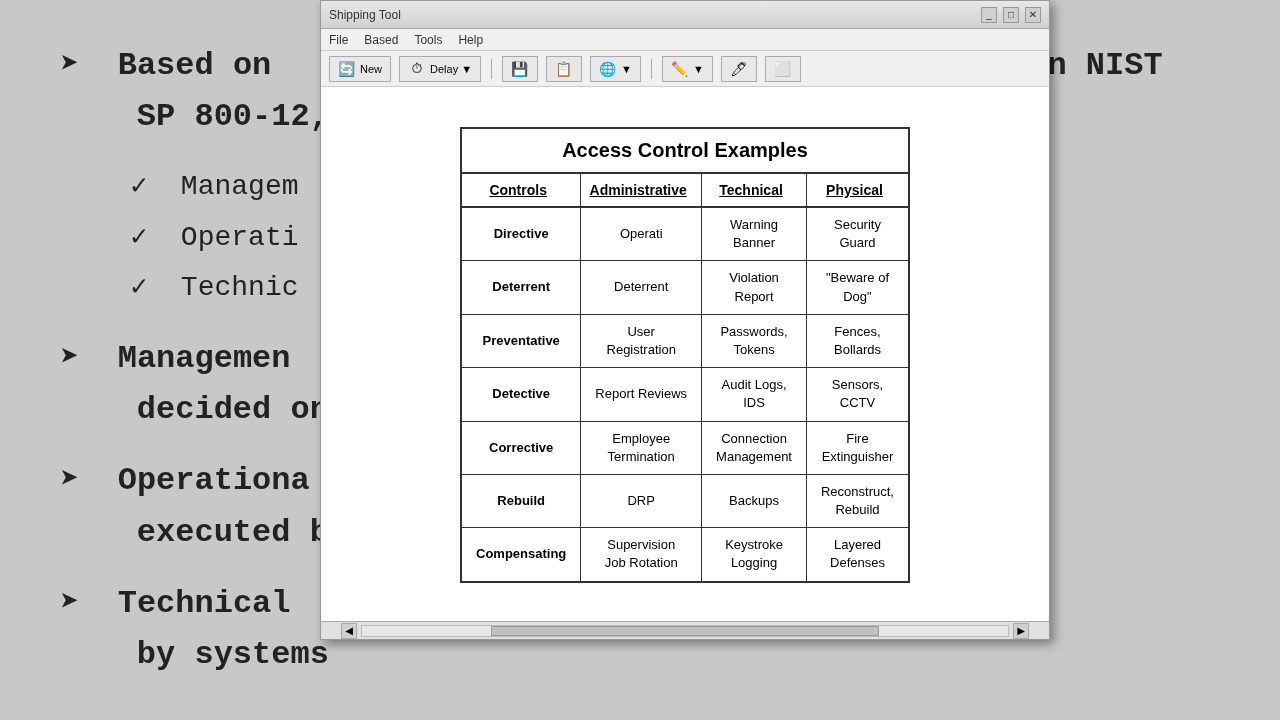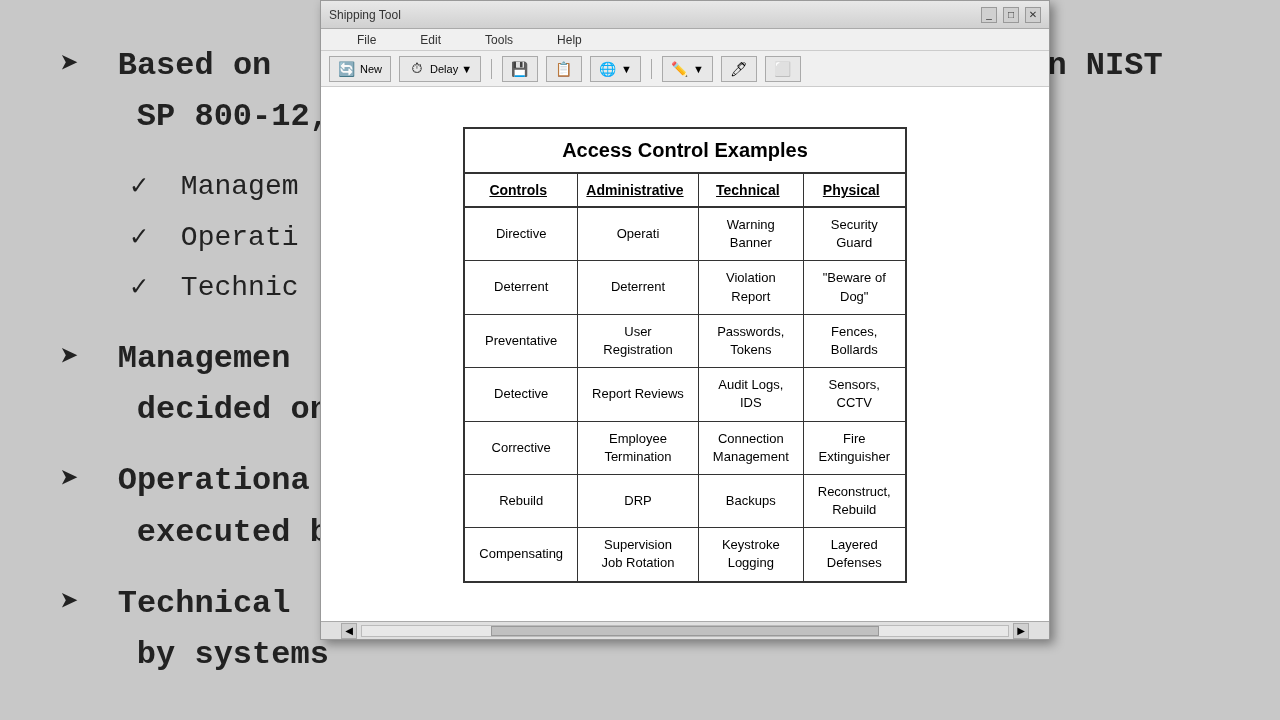--- a/index.html
+++ b/index.html
@@ -99,21 +99,20 @@
       align-items: center;
       padding: 0 8px;
       gap: 16px;
     }
 
     .menu-item {
       font-size: 12px;
       color: #333;
       cursor: pointer;
       font-family: Arial, sans-serif;
-      margin-left: 28px;
     }
 
     
     .toolbar {
       height: 36px;
       background: #f0f0f0;
       border-bottom: 1px solid #ccc;
       display: flex;
       align-items: center;
       padding: 0 8px;
@@ -193,21 +192,21 @@
     .ac-table .header-row th {
       background: white;
       font-weight: bold;
       font-size: 14px;
       text-decoration: underline;
       border-bottom: 2px solid #333;
       padding-left: 8px;
     }
 
     .ac-table .data-row td:first-child {
-      font-weight: normal;
+      font-weight: bold;
     }
 
     .ac-table .data-row td {
       background: white;
       font-size: 13px;
       line-height: 1.4;
     }
 
     
     .scrollbar-area {
@@ -276,21 +275,21 @@
     <span class="title-text">Shipping Tool</span>
     <div class="title-buttons">
       <div class="title-btn">_</div>
       <div class="title-btn">□</div>
       <div class="title-btn">✕</div>
     </div>
   </div>
 
   <div class="menu-bar">
     <span class="menu-item">File</span>
-    <span class="menu-item">Edit</span>
+    <span class="menu-item">Based</span>
     <span class="menu-item">Tools</span>
     <span class="menu-item">Help</span>
   </div>
 
   <div class="toolbar">
 
     <button class="toolbar-btn">
       <span class="toolbar-icon">🔄</span>
       <span>New</span>
     </button>

